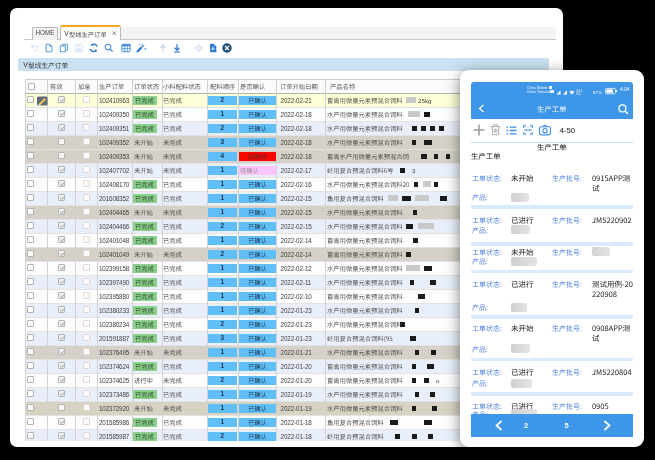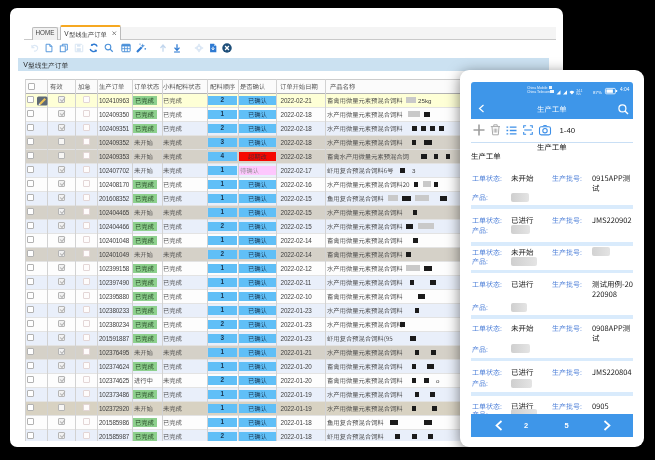--- a/index.html
+++ b/index.html
@@ -1539,21 +1539,21 @@
   </svg>
 <svg class="ct" style="left:522.5px;top:125px" width="10" height="10">
     <path d="M0.7 2.9 V0.7 h2.4 M6.9 0.7 h2.4 v2.2 M9.3 7.1 v2.2 H6.9 M3.1 9.3 H0.7 V7.1" fill="none" stroke="#3d8fe8" stroke-width="1.1"></path>
     <path d="M1.2 5 h7.6" stroke="#3d8fe8" stroke-width="1.1"></path>
   </svg>
 <svg class="ct" style="left:538.5px;top:124.8px" width="12" height="10.4">
     <rect x="0.5" y="1.8" width="11" height="8.1" rx="1.6" fill="none" stroke="#3d8fe8" stroke-width="1.1"></rect>
     <path d="M3.7 1.8 L4.6 0.5 h2.8 L8.3 1.8" fill="none" stroke="#3d8fe8" stroke-width="0.95"></path>
     <circle cx="6" cy="5.7" r="2.2" fill="none" stroke="#3d8fe8" stroke-width="1.1"></circle>
   </svg>
-<div class="a" style="left:559.5px;top:126px;font-size:7.8px;color:#1a1a1a">1-40</div>
+<div class="a" style="left:559.5px;top:126px;font-size:7.8px;color:#1a1a1a">4-50</div>
 <div class="a" style="left:471px;top:141.5px;width:161.5px;height:1px;background:#c9dff5"></div>
 <svg class="ct" style="left:536.8px;top:149.6px;" width="2" height="2">
     <g transform="scale(0.0074)" fill="#1a1a1a">
       <use href="#r0" x="0"></use>
       <use href="#r1" x="1000"></use>
       <use href="#r2" x="2000"></use>
       <use href="#r3" x="3000"></use>
     </g>
   </svg>
 <svg class="ct" style="left:470.5px;top:159.4px;" width="2" height="2">

